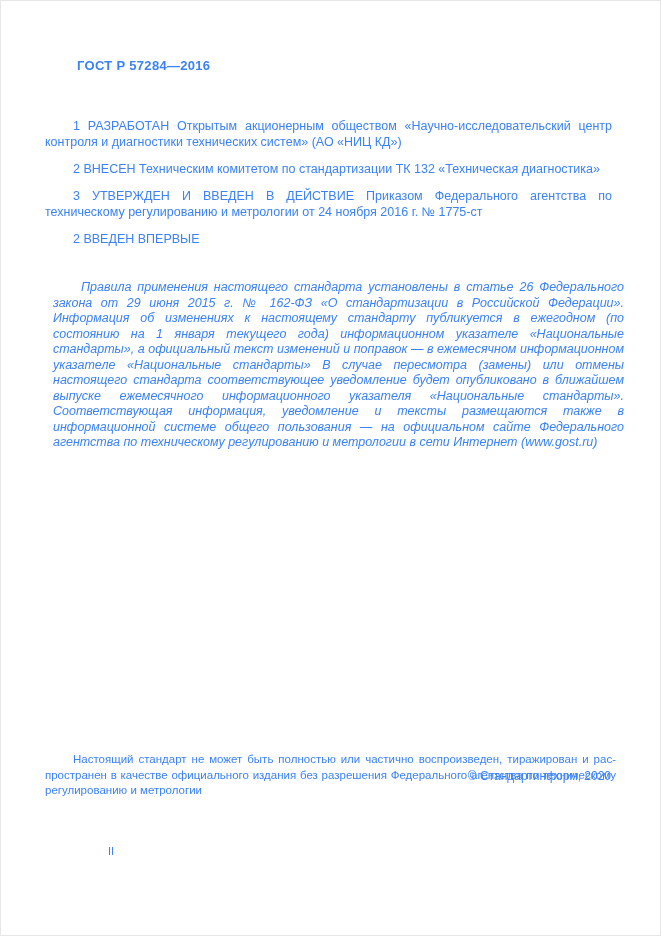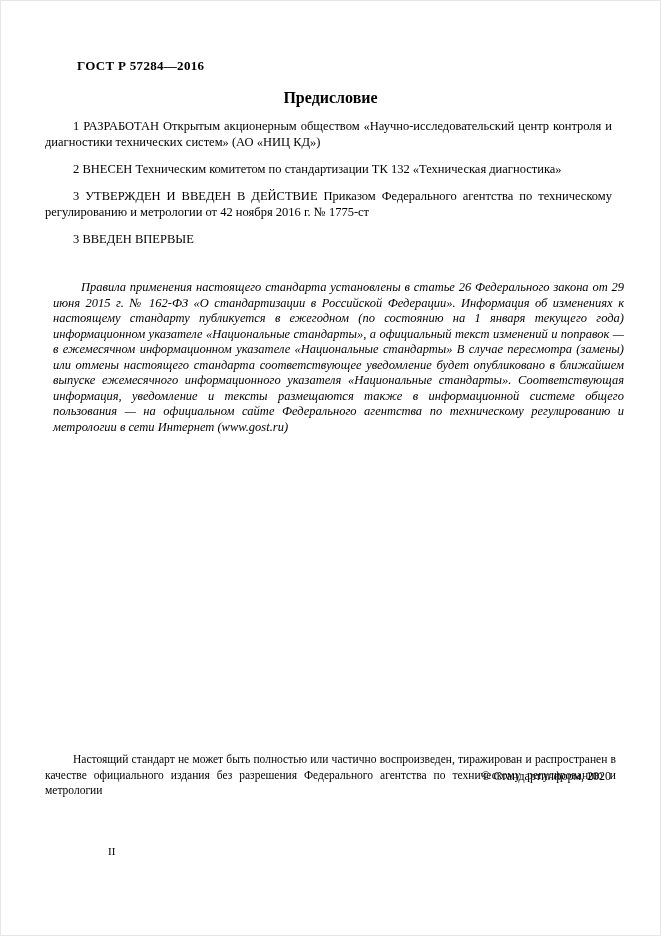--- a/index.html
+++ b/index.html
@@ -6,22 +6,22 @@
     margin: 0;
     padding: 0;
     background: #f2f2f2;
   }
   .page {
     position: relative;
     width: 661px;
     height: 936px;
     margin: 0 auto;
     background: #ffffff;
-    color: #000000;
-    font-family: Liberation Serif, serif;
+    color: #3b82f6;
+    font-family: Liberation Sans, sans-serif;
     overflow: hidden;
     box-sizing: border-box;
     border: 1px solid #e6e6e6;
   }
   .doc-header {
     position: absolute;
     left: 76px;
     top: 57px;
     font-size: 13px;
     font-weight: bold;
@@ -92,27 +92,26 @@
     margin-left: 32px;
   }
 </style>
 </head>
 <body>
 
 <div class="page">
 
   <div class="doc-header">ГОСТ Р 57284—2016</div>
 
-  <h1 class="doc-title">Предисловие</h1>
 
   <div class="foreword">
     <p>1 РАЗРАБОТАН Открытым акционерным обществом «Научно-исследовательский центр контро­ля и диагностики технических систем» (АО «НИЦ КД»)</p>
     <p>2 ВНЕСЕН Техническим комитетом по стандартизации ТК 132 «Техническая диагностика»</p>
-    <p>3 УТВЕРЖДЕН И ВВЕДЕН В ДЕЙСТВИЕ Приказом Федерального агентства по техническому регулированию и метрологии от 42 ноября 2016 г. № 1775-ст</p>
-    <p>3 ВВЕДЕН ВПЕРВЫЕ</p>
+    <p>3 УТВЕРЖДЕН И ВВЕДЕН В ДЕЙСТВИЕ Приказом Федерального агентства по техническому регулированию и метрологии от 24 ноября 2016 г. № 1775-ст</p>
+    <p>2 ВВЕДЕН ВПЕРВЫЕ</p>
   </div>
 
   <p class="app-note">Правила применения настоящего стандарта установлены в статье 26 Федерального закона от 29 июня 2015 г. № 162-ФЗ «О стандартизации в Российской Федерации». Информация об измене­ниях к настоящему стандарту публикуется в ежегодном (по состоянию на 1 января текущего года) информационном указателе «Национальные стандарты», а официальный текст изменений и попра­вок — в ежемесячном информационном указателе «Национальные стандарты» В случае пере­смотра (замены) или отмены настоящего стандарта соответствующее уведомление будет опубликовано в ближайшем выпуске ежемесячного информационного указателя «Национальные стандарты». Соответствующая информация, уведомление и тексты размещаются также в информационной системе общего пользования — на официальном сайте Федерального агентства по техническому регулированию и метрологии в сети Интернет (www.gost.ru)</p>
 
   <div class="copyright">©  Стандартинформ, 2020</div>
 
   <p class="restriction">Настоящий стандарт не может быть полностью или частично воспроизведен, тиражирован и рас­пространен в качестве официального издания без разрешения Федерального агентства по техническо­му регулированию и метрологии</p>
 
   <div class="page-number">II</div>
 

